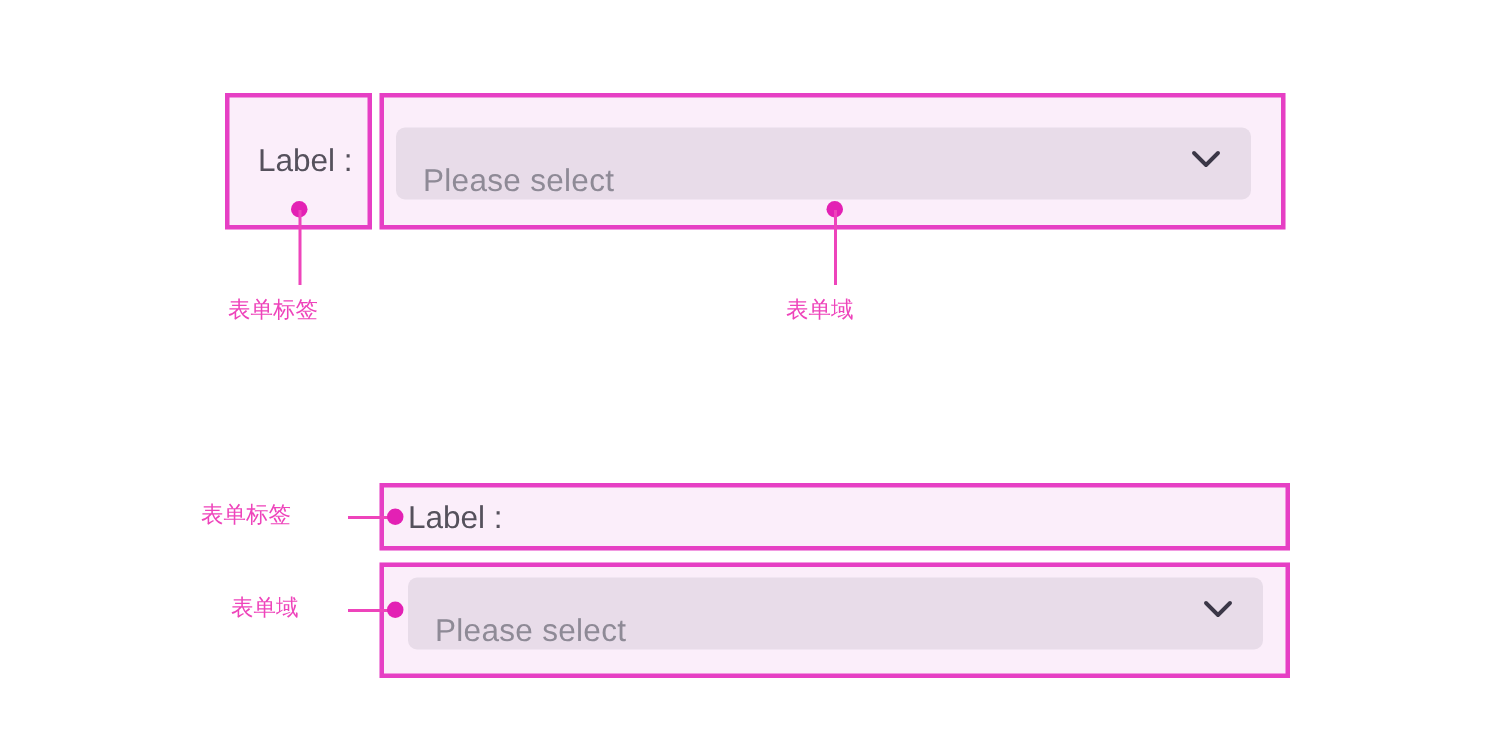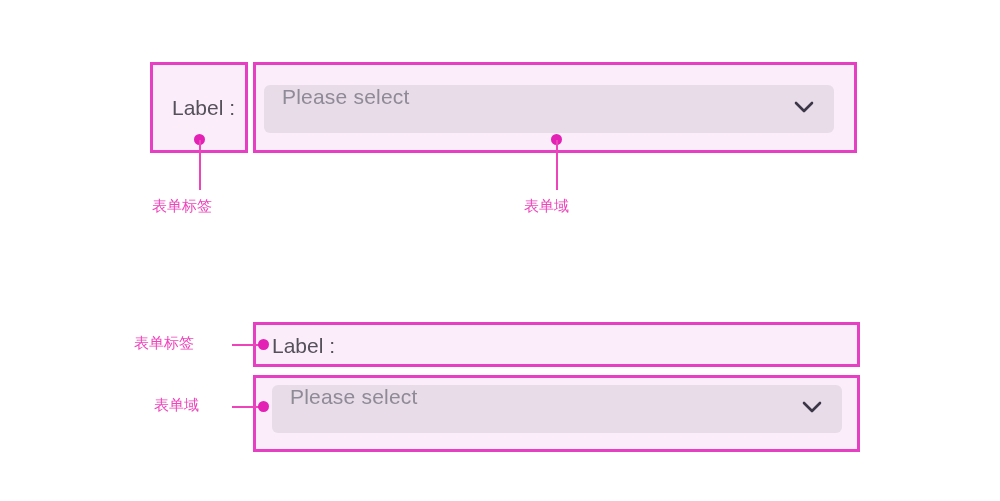--- a/index.html
+++ b/index.html
@@ -30,21 +30,21 @@
     background: #fbeefa;
   }
 
   
   .select-control {
     position: absolute;
     box-sizing: border-box;
     background: #e8dce9;
     border-radius: 6px;
     display: flex;
-    align-items: flex-start;
+    align-items: flex-end;
   }
   .select-placeholder {
     color: #8e8a96;
     font-size: 21px;
     letter-spacing: 0.2px;
     white-space: nowrap;
   }
   .chev {
     position: absolute;
     display: block;

